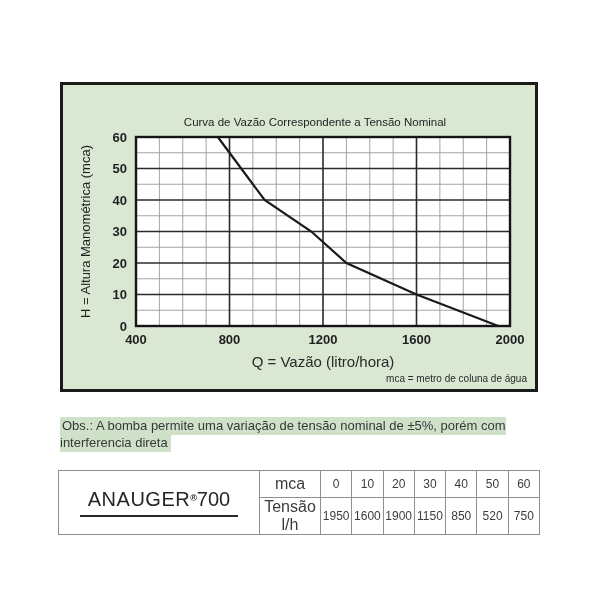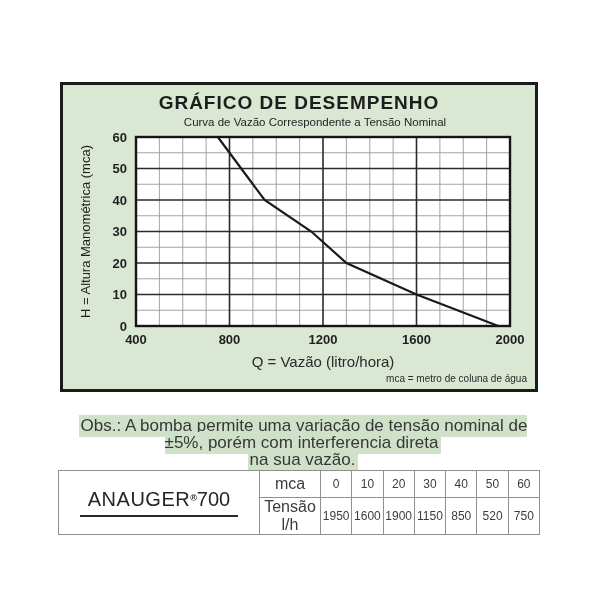--- a/index.html
+++ b/index.html
@@ -17,21 +17,21 @@
     font-size:19px; font-weight:bold; letter-spacing:1px; color:#1d1d1d;
   }
   .panel-subtitle {
     position:absolute; top:31px; left:16px; width:100%; text-align:center;
     font-size:11.5px; color:#252525;
   }
   .chart-svg { position:absolute; left:0; top:0; width:472px; height:304px; }
   
   .note {
     position:absolute; left:60px; top:417px; width:486px;
-    font-size:17px; line-height:17px; color:#373737;text-align:center;
+    font-size:13px; line-height:17px; color:#373737;
   }
   .note .hl { background:#cfe2c9; padding:1px 3px 2px 2px; }
   .note .line2 { margin-top:0; }
   
   .ftable {
     position:absolute; left:58px; top:470px; width:482px; height:52px;
     border-collapse:collapse; table-layout:fixed;
   }
   .ftable td {
     border:1px solid #8f8f8f; text-align:center; vertical-align:middle;
@@ -96,27 +96,25 @@
         <text x="64" y="214" text-anchor="end" font-size="13" font-weight="bold" fill="#1f1f1f">10</text>
         <text x="64" y="182.5" text-anchor="end" font-size="13" font-weight="bold" fill="#1f1f1f">20</text>
         <text x="64" y="151" text-anchor="end" font-size="13" font-weight="bold" fill="#1f1f1f">30</text>
         <text x="64" y="119.5" text-anchor="end" font-size="13" font-weight="bold" fill="#1f1f1f">40</text>
         <text x="64" y="88" text-anchor="end" font-size="13" font-weight="bold" fill="#1f1f1f">50</text>
         <text x="64" y="56.5" text-anchor="end" font-size="13" font-weight="bold" fill="#1f1f1f">60</text>
         <text x="27" y="146.5" text-anchor="middle" font-size="13" fill="#1f1f1f" transform="rotate(-90 27 146.5)">H = Altura Manométrica (mca)</text>
         <text x="260" y="282" text-anchor="middle" font-size="15" fill="#2a2a2a">Q = Vazão (litro/hora)</text>
         <text x="464" y="297" text-anchor="end" font-size="10" fill="#2a2a2a">mca = metro de coluna de água</text>
       </svg>
-    <div class="panel-title">GRÁFICO DE DESEMPENHO</div>
     <div class="panel-subtitle">Curva de Vazão Correspondente a Tensão Nominal</div>
   </div>
 
   <div class="note">
     <div><span class="hl">Obs.: A bomba permite uma variação de tensão nominal de ±5%, porém com interferencia direta</span></div>
-    <div class="line2"><span class="hl">na sua vazão.</span></div>
   </div>
 
   <table class="ftable">
     <tbody>
         <tr>
       <td class="brand-cell" rowspan="2">
         <span class="brandline">
           <span class="brand-strong">ANAUGER</span><span class="brand-reg">®</span><span class="brand-model">700</span>
         </span>
       </td>

